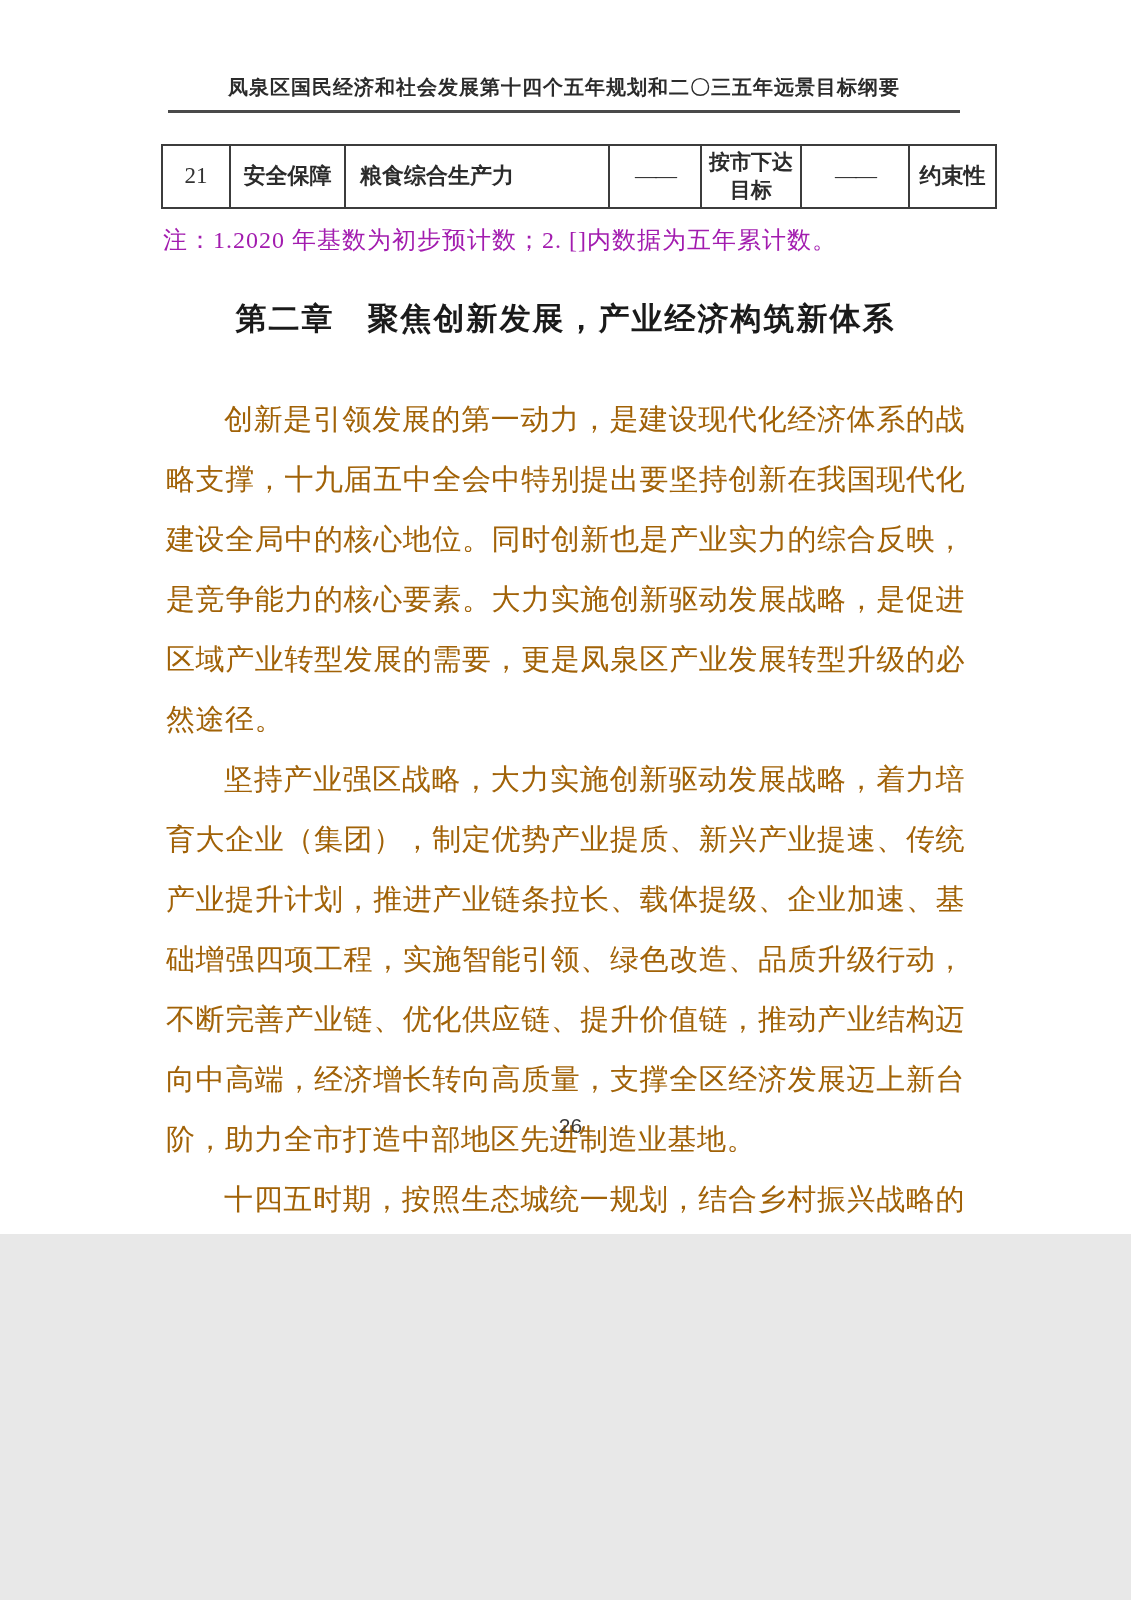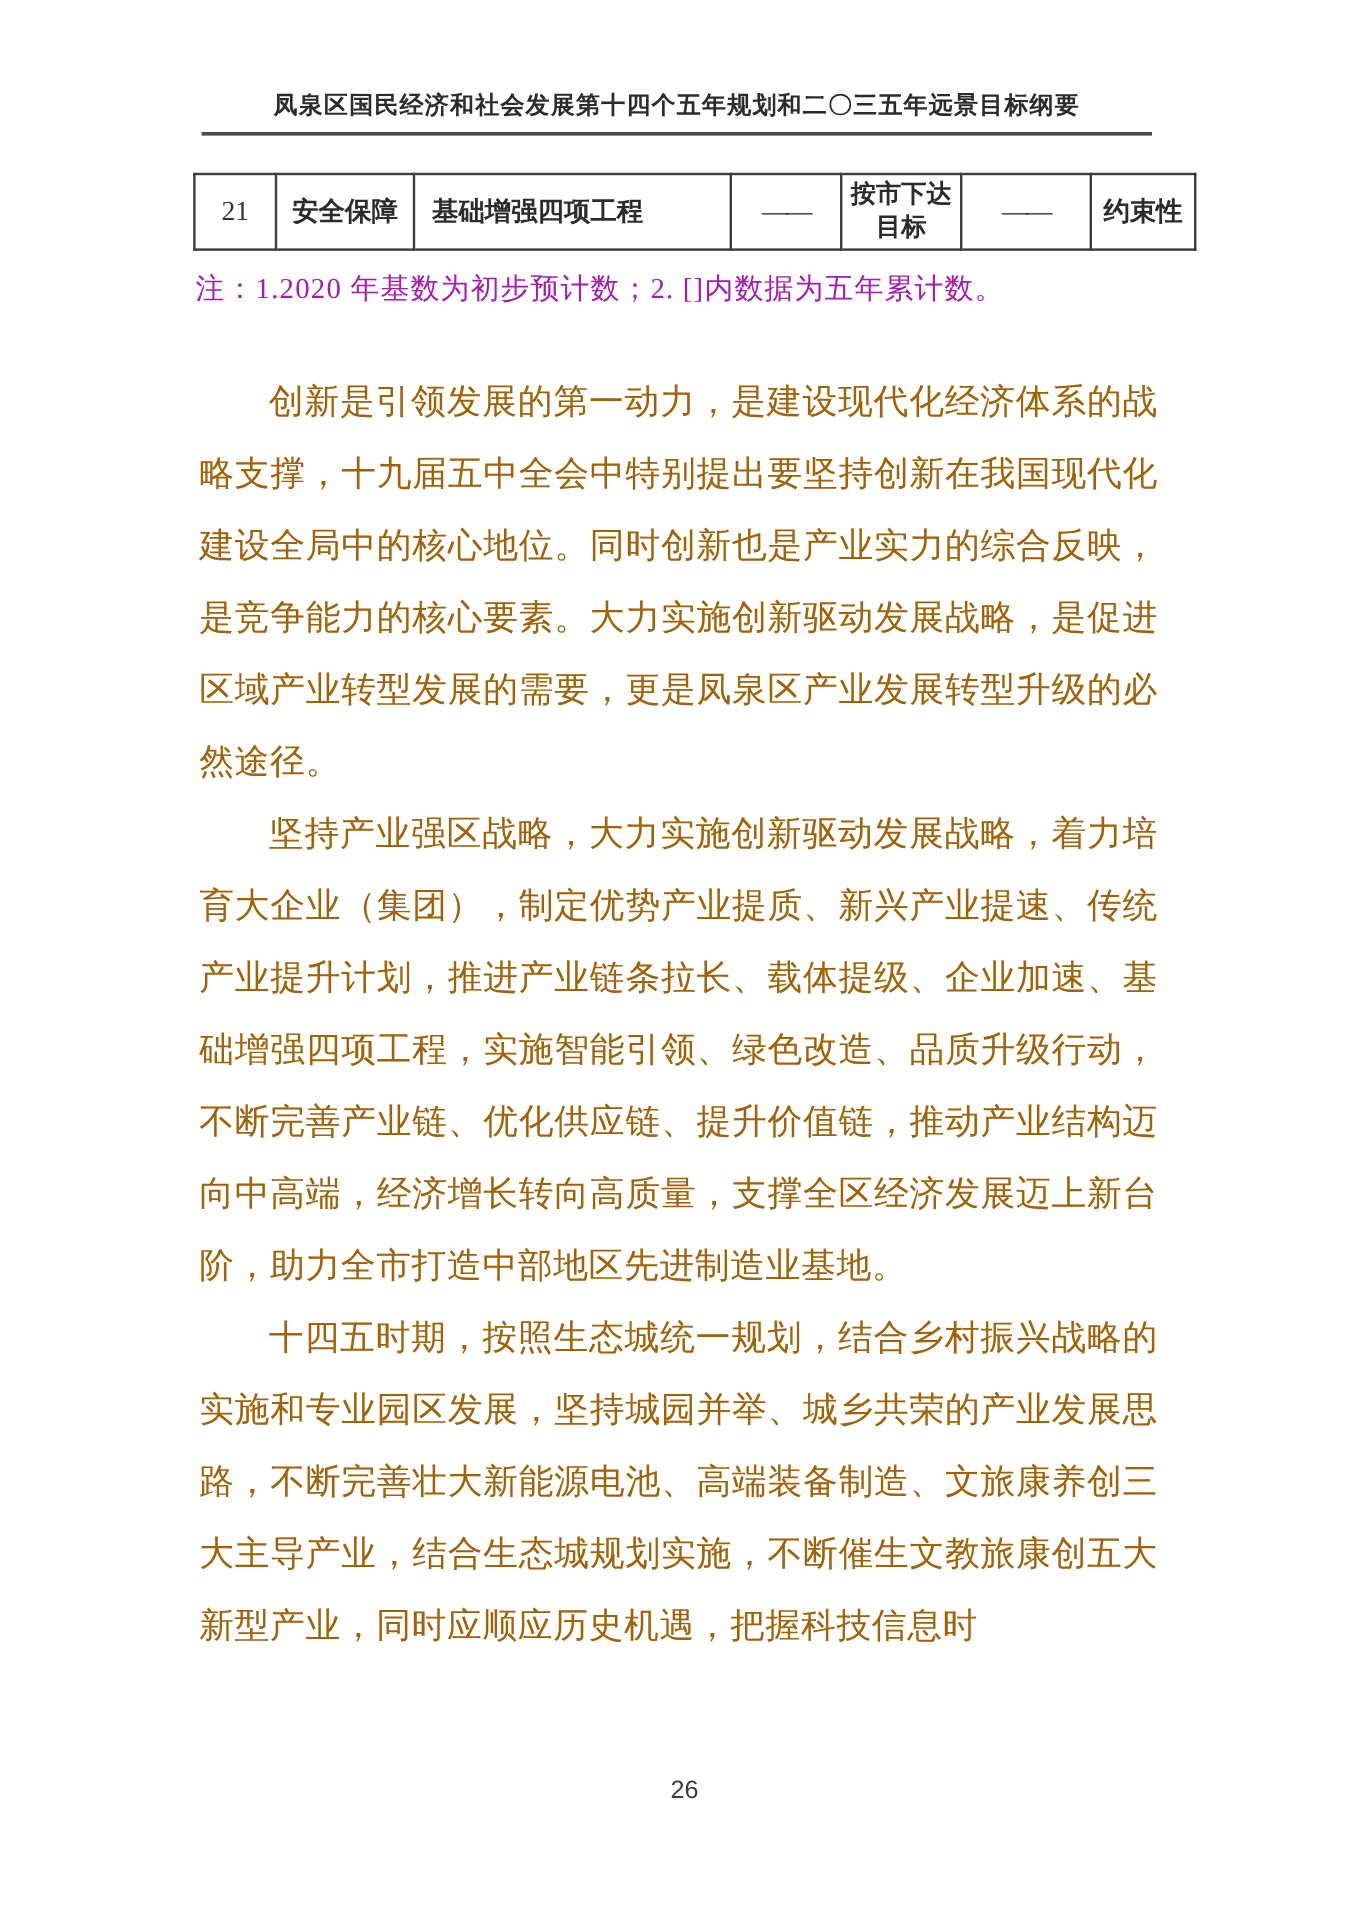--- a/index.html
+++ b/index.html
@@ -1,20 +1,20 @@
 <!DOCTYPE html>
 <html lang="zh"><head>
 <meta charset="utf-8">
 <style>
   * { margin: 0; padding: 0; box-sizing: border-box; }
   html, body { background: #e8e8e8; }
   .page {
     position: relative;
     width: 1131px;
-    height: 1600px;
+    height: 1234px;
     margin: 0 auto;
     background: #ffffff;
     overflow: hidden;
     font-family: "Liberation Serif", serif;
     color: #1f1f1f;
   }
   
   .doc-header {
     margin: 74px 171px 0 168px;
     text-align: center;
@@ -121,31 +121,32 @@
       <col style="width:264px">
       <col style="width:92px">
       <col style="width:100px">
       <col style="width:108px">
       <col style="width:87px">
     </colgroup>
     <tbody>
         <tr>
       <td class="num">21</td>
       <td>安全保障</td>
-      <td class="left">基础增强四项工程</td>
+      <td class="left">粮食综合生产力</td>
       <td class="dash">——</td>
       <td class="wrap2">按市下达目标</td>
       <td class="dash">——</td>
       <td>约束性</td>
     </tr>
   </tbody>
     </table>
 
   <div class="table-note">注：1.2020 年基数为初步预计数；2. []内数据为五年累计数。</div>
 
+  <h1 class="chapter-title">第二章　聚焦创新发展，产业经济构筑新体系</h1>
 
   <div class="body-text">
     <p>创新是引领发展的第一动力，是建设现代化经济体系的战略支撑，十九届五中全会中特别提出要坚持创新在我国现代化建设全局中的核心地位。同时创新也是产业实力的综合反映，是竞争能力的核心要素。大力实施创新驱动发展战略，是促进区域产业转型发展的需要，更是凤泉区产业发展转型升级的必然途径。</p>
     <p>坚持产业强区战略，大力实施创新驱动发展战略，着力培育大企业（集团），制定优势产业提质、新兴产业提速、传统产业提升计划，推进产业链条拉长、载体提级、企业加速、基础增强四项工程，实施智能引领、绿色改造、品质升级行动，不断完善产业链、优化供应链、提升价值链，推动产业结构迈向中高端，经济增长转向高质量，支撑全区经济发展迈上新台阶，助力全市打造中部地区先进制造业基地。</p>
     <p>十四五时期，按照生态城统一规划，结合乡村振兴战略的实施和专业园区发展，坚持城园并举、城乡共荣的产业发展思路，不断完善壮大新能源电池、高端装备制造、文旅康养创三大主导产业，结合生态城规划实施，不断催生文教旅康创五大新型产业，同时应顺应历史机遇，把握科技信息时</p>
   </div>
 
   <div class="page-number">26</div>
 
 </div>

